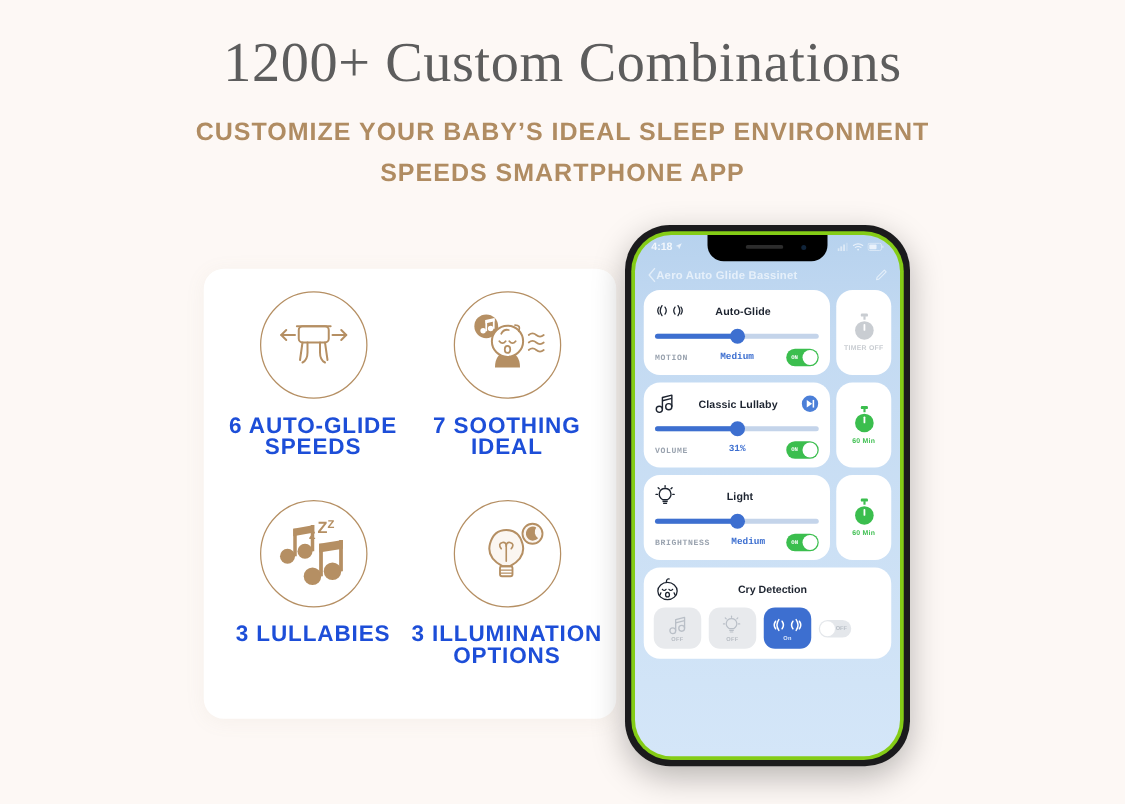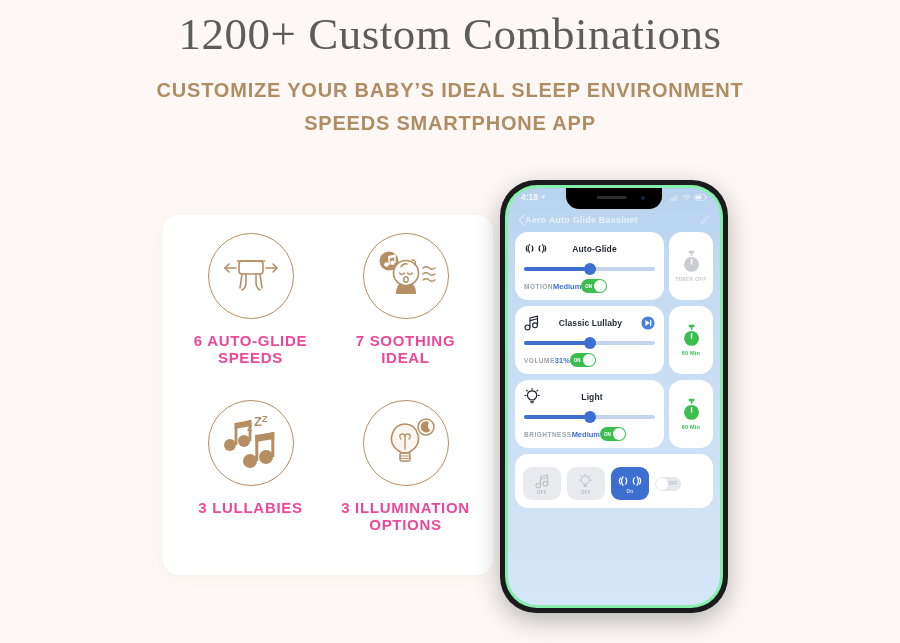--- a/index.html
+++ b/index.html
@@ -5,21 +5,21 @@
   * { margin:0; padding:0; box-sizing:border-box; }
   body {
     width:900px; height:643px;
     background:#FDF8F5;
     font-family:"Liberation Sans", sans-serif;
     overflow:hidden;
     position:relative;
   }
 
   
-  .headings { width:900px; text-align:center; padding-top:8px; }
+  .headings { width:900px; text-align:center; padding-top:24px; }
   .main-title {
     font-family:"Liberation Serif", serif;
     font-size:45px;
     color:#5D5D5D;
     letter-spacing:0.5px;
     font-weight:400;
   }
   .subtitle {
     margin-top:14px;
     font-size:20px;
@@ -51,41 +51,41 @@
   }
   .feature-ring {
     width:86px; height:86px;
     border:1.6px solid #B58F63;
     border-radius:50%;
     display:flex; align-items:center; justify-content:center;
     position:relative;
   }
   .feature-label {
     margin-top:13px;
-    font-size:15px;
+    font-size:18px;
     font-weight:600;
-    color:#ec4899;
+    color:#1d4ed8;
     letter-spacing:0.7px;
     text-align:center;
     line-height:17px;
   }
 
   
   .phone {
     position:absolute;
     left:500px; top:180px;
     width:228px; height:433px;
     background:#1b1b1d;
     border-radius:36px;
     box-shadow:0 8px 26px rgba(0,0,0,0.28);
     padding:5px;
   }
   .phone-inner {
     width:100%; height:100%;
-    background:#86efac;
+    background:#84cc16;
     border-radius:32px;
     padding:3px;
     position:relative;
   }
   .screen {
     width:100%; height:100%;
     border-radius:29px;
     overflow:hidden;
     background:linear-gradient(180deg,#B7D2EE 0%,#C3DAF2 18%,#D4E6F8 100%);
     position:relative;
@@ -167,21 +167,21 @@
     border-radius:3px; background:#3D6FD0;
   }
   .slider-thumb {
     position:absolute; top:-0.5px;
     width:12px; height:12px; border-radius:50%;
     background:#3D6FD0;
     transform:translateX(-50%);
   }
   .ctrl-foot {
     margin-top:5px;
-    display:flex; align-items:center; justify-content:flex-start;
+    display:flex; align-items:center; justify-content:space-between;font-family:Liberation Mono, monospace;
   }
   .ctrl-meta { font-size:6.5px; font-weight:700; color:#9AA3AF; letter-spacing:0.5px; }
   .ctrl-value { font-size:7.5px; font-weight:700; color:#3D6FD0; }
   .toggle {
     width:26px; height:14px; border-radius:8px;
     background:#3BBE4E; position:relative;
     display:flex; align-items:center;
   }
   .toggle .knob {
     position:absolute; right:1px;
@@ -553,20 +553,37 @@
                 <rect x="10.2" y="3" width="1.8" height="3" fill="#3BBE4E"></rect>
                 <circle cx="11" cy="15" r="7.8" fill="#3BBE4E"></circle>
                 <rect x="10.3" y="9.5" width="1.5" height="5.8" rx="0.7" fill="#fff"></rect>
               </svg>
             </span>
             <span class="timer-label" style="color:#3BBE4E">60 Min</span>
           </div>
         </div>
 
         <div class="cry-card">
+          <div class="cry-head">
+            <span>
+              <svg width="22" height="20" viewBox="0 0 24 22">
+                <g fill="none" stroke="#1d2430" stroke-width="1.15" stroke-linecap="round">
+                  <ellipse cx="12" cy="13" rx="8.5" ry="7.6"></ellipse>
+                  <path d="M11 4.6 Q11.3 2 13.4 2.4"></path>
+                  <path d="M7.5 11.5 q1.6 2 3.2 0"></path>
+                  <path d="M13.3 11.5 q1.6 2 3.2 0"></path>
+                  <ellipse cx="12" cy="16.2" rx="1.7" ry="2"></ellipse>
+                  <line x1="6.2" y1="14.6" x2="5.4" y2="16.4"></line>
+                  <line x1="17.8" y1="14.6" x2="18.6" y2="16.4"></line>
+                </g>
+              </svg>
+            </span>
+            <span class="cry-title">Cry Detection</span>
+            <span style="width:14px;"></span>
+          </div>
           <div class="cry-row">
 
             <div class="cry-btn">
               <span>
                 <svg width="15" height="16" viewBox="0 0 16 18">
                   <g fill="none" stroke="#B9BFC7" stroke-width="1.2">
                     <circle cx="3.2" cy="14.2" r="2.6"></circle>
                     <circle cx="11.2" cy="12" r="2.6"></circle>
                     <path d="M5.8 14.2 V4.2 L13.8 2.2 V12" stroke-linejoin="round"></path>
                     <path d="M5.8 7 L13.8 5"></path>

